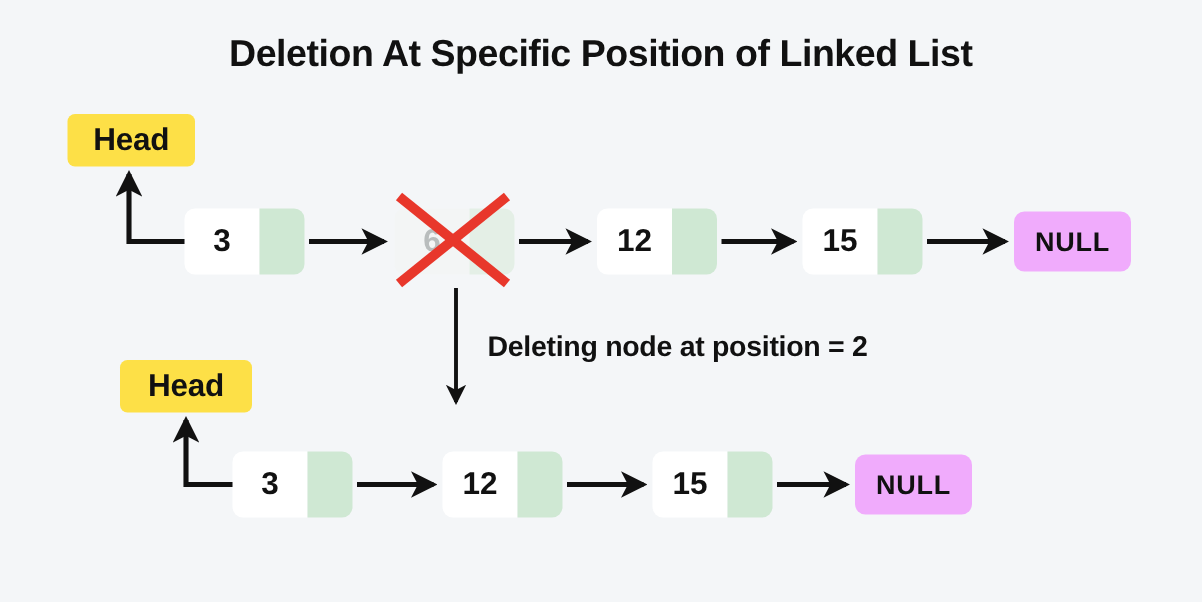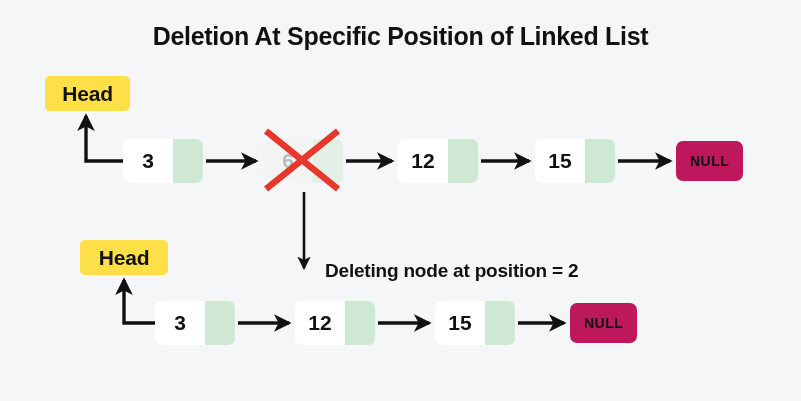--- a/index.html
+++ b/index.html
@@ -74,26 +74,26 @@
     border-radius: 0 7px 7px 0;
   }
   
   .node.deleted .data { background: #f3f5f5; color: #b9bdbd; }
   .node.deleted .ptr  { background: #e4efe6; }
 
   
   .null-box {
     position: absolute;
     height: 40px;
-    background: #be185d;
+    background: #f0abfc;
     border-radius: 7px;
     display: flex;
     align-items: center;
     justify-content: center;
-    font-size: 14px;
+    font-size: 18px;
     font-weight: bold;
     color: #111111;
     letter-spacing: 0.5px;
     padding: 0 14px;
     box-sizing: border-box;
     text-align: center;
   }
 
   
   .annotation {
@@ -138,21 +138,21 @@
     <div class="ptr"></div>
   </div>
 
   <div class="node" style="left:535px; top:139px;">
     <div class="data">15</div>
     <div class="ptr"></div>
   </div>
 
   <div class="null-box" style="left:676px; top:141px;">NULL</div>
 
-  <div class="annotation" style="left:325px; top:221px;margin-top:39px;">Deleting node at position = 2</div>
+  <div class="annotation" style="left:325px; top:221px;">Deleting node at position = 2</div>
 
   <div class="head-box" id="head-bot">Head</div>
 
   <div class="node" style="left:155px; top:301px;">
     <div class="data">3</div>
     <div class="ptr"></div>
   </div>
 
   <div class="node" style="left:295px; top:301px;">
     <div class="data">12</div>

